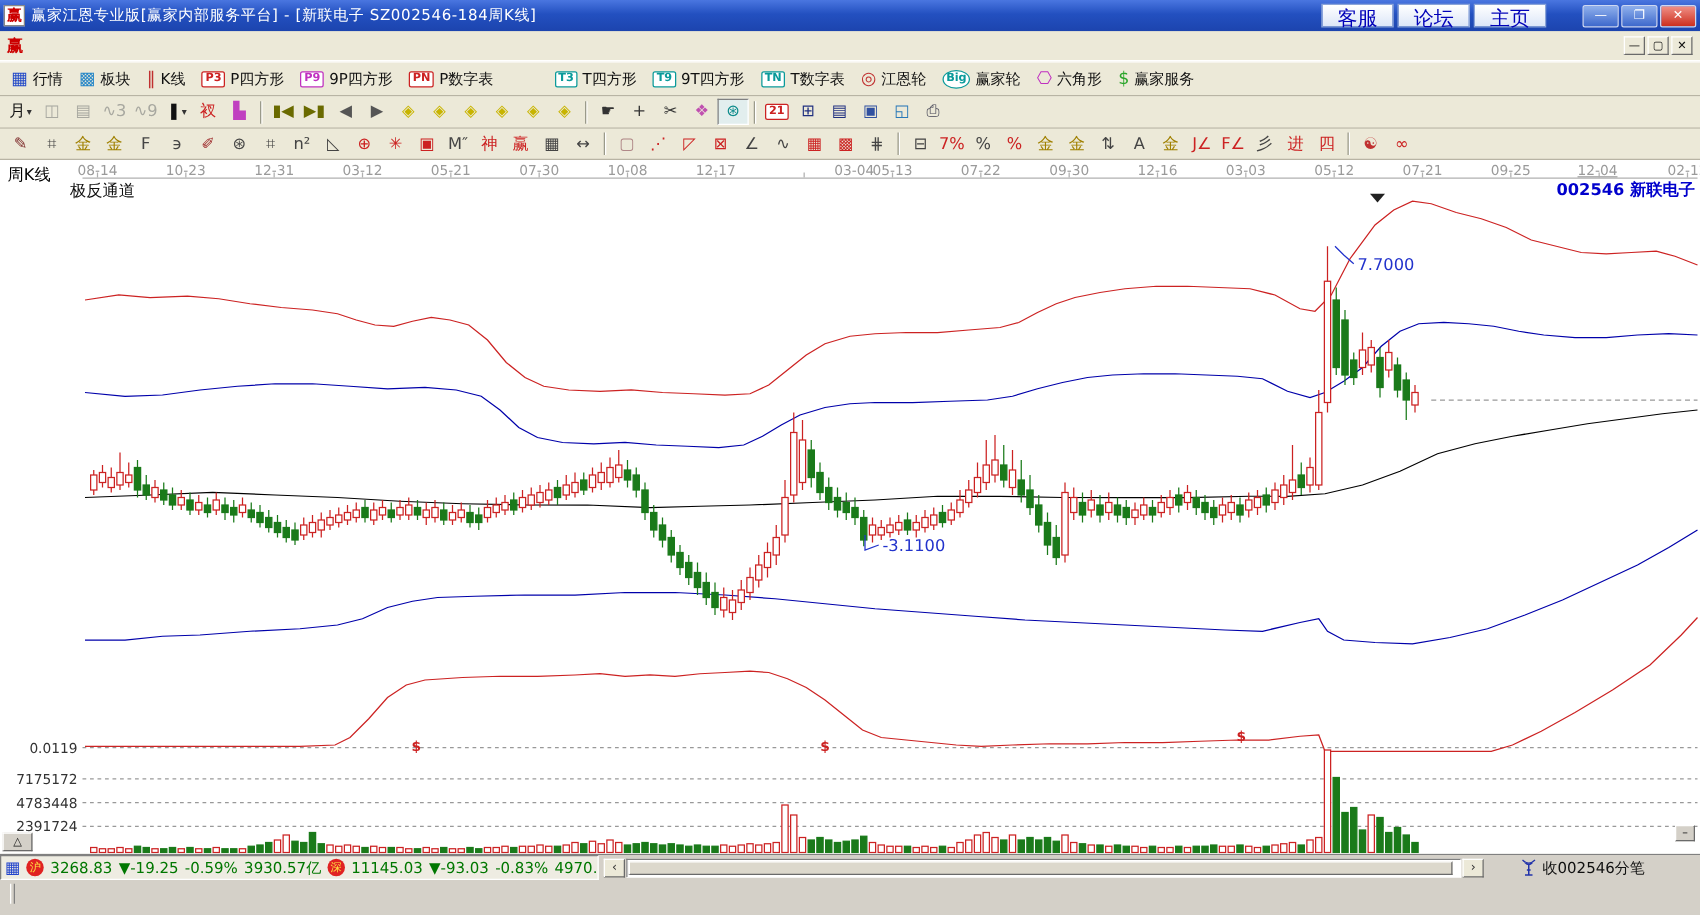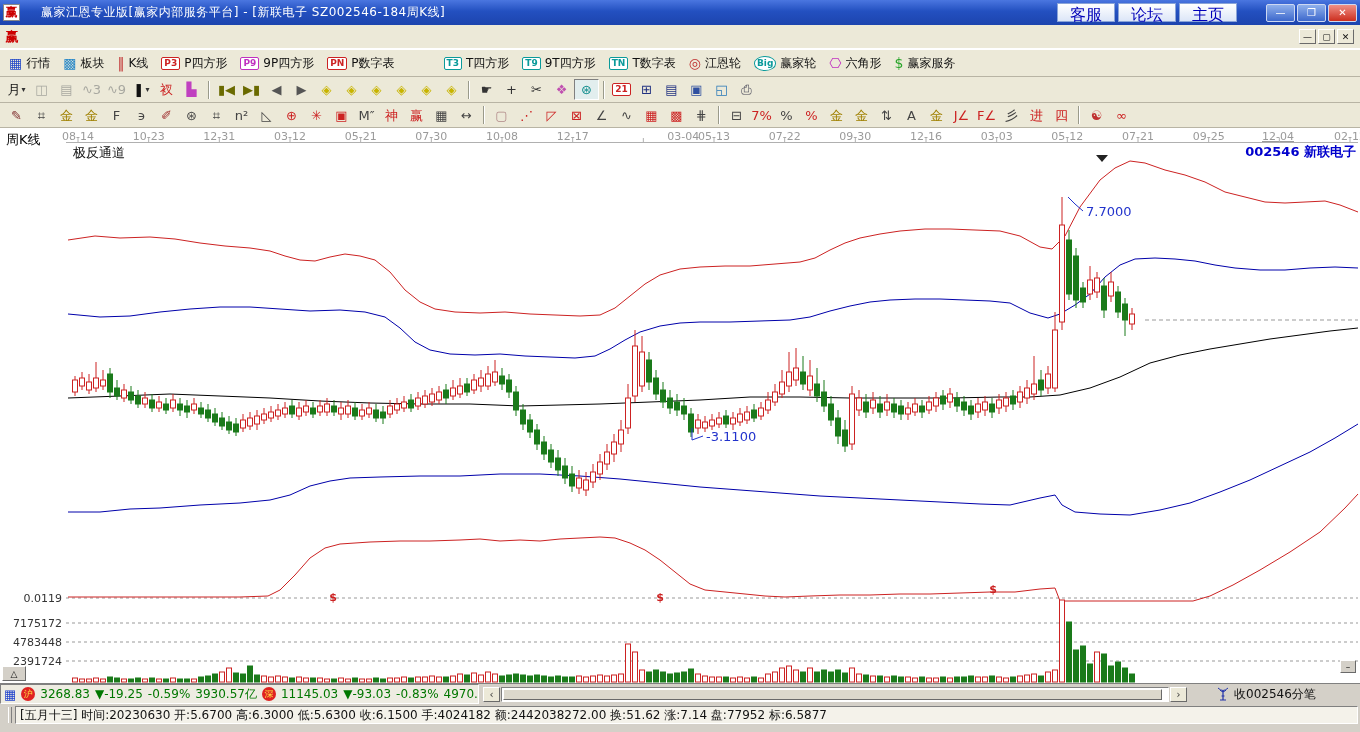--- a/index.html
+++ b/index.html
@@ -4,21 +4,21 @@
 <style>
   * { box-sizing: border-box; margin:0; padding:0; }
   html,body { width:1360px; height:732px; overflow:hidden; }
   body { font-family:"DejaVu Sans","Liberation Sans",sans-serif; font-size:12px; background:#d4d0c8; color:#111; }
 
   
   .titlebar { height:25px; background:linear-gradient(180deg,#4a76e0 0%,#2350c0 45%,#1c44ae 100%);
     display:flex; align-items:center; padding:0 3px; color:#fff; }
   .app-logo { width:17px; height:17px; background:#fff; color:#c00; font-weight:bold; font-size:12px;
     display:flex; align-items:center; justify-content:center; border:1px solid #888; margin-right:5px; }
-  .title-text { font-size:12px; letter-spacing:.5px; white-space:nowrap;margin-left:16px; }
+  .title-text { font-size:12px; letter-spacing:.5px; white-space:nowrap; }
   .title-right { margin-left:auto; display:flex; align-items:center; gap:3px; }
   .quick-btn { background:linear-gradient(#ffffff,#dce6f8); border:1px solid #8aa4d8; color:#0000b8;
     font-size:16px; padding:1px 12px; height:19px; cursor:pointer; }
   .win-btns { display:flex; gap:2px; margin-left:26px; }
   .win-btn { width:29px; height:18px; border:1px solid #cdd8f2; border-radius:2px; color:#fff; font-size:10px;
     display:flex; align-items:center; justify-content:center; background:linear-gradient(#8fb0ec,#3d68cc); cursor:pointer; }
   .win-btn.close { background:linear-gradient(#f09086,#cc2e1e); }
 
   
   .menubar { height:24px; background:#ece9d8; border-bottom:1px solid #fff; display:flex; align-items:center; padding:0 4px; }
@@ -41,21 +41,21 @@
   .tool .glyph { font-size:13px; }
   .tool.pressed { border:1px solid; border-color:#808080 #fff #fff #808080; background:#e2eeee; }
   .tool.disabled { cursor:default; }
   .tool .caret { font-size:8px; color:#333; }
   .vsep { width:2px; height:18px; border-left:1px solid #9a9a8a; border-right:1px solid #fff; margin:0 4px; }
 
   
   .chart-area { position:relative; height:555px; background:#fff; overflow:hidden; }
   .pane-label { position:absolute; left:6px; top:3px; color:#000000; font-size:13px; }
   .date-label { position:absolute; top:2px; transform:translateX(-50%); color:#9a9a9a; font-size:11px; white-space:nowrap; }
-  .indicator-row { position:absolute; left:73px; top:16px; display:flex; gap:20px; font-size:13px; }
+  .indicator-row { position:absolute; left:56px; top:16px; display:flex; gap:20px; font-size:13px; }
   .stock-label { position:absolute; right:4px; top:15px; color:#0000cc; font-size:13px; font-weight:bold; }
   .corner-btn { position:absolute; font-size:9px; display:flex; align-items:center; justify-content:center;
     background:#d4d0c8; border:1px solid; border-color:#fff #6a6a6a #6a6a6a #fff; cursor:pointer; }
   #expandPaneBtn { left:2px; bottom:2px; width:24px; height:15px; }
   #collapsePaneBtn { right:4px; bottom:10px; width:16px; height:13px; }
 
   
   .status1 { height:21px; display:flex; align-items:stretch; background:#d4d0c8; border-top:1px solid #808080; }
   .quote-panel { width:479px; display:flex; align-items:center; gap:5px; padding:0 3px; overflow:hidden;
     background:#eeece2; border:1px solid; border-color:#808080 #fff #fff #808080; white-space:nowrap; }
@@ -1016,17 +1016,14 @@
     <svg width="12" height="14" viewBox="0 0 12 14">
       <path d="M1 1 Q6 6 11 1 M3 3 Q6 6.5 9 3" fill="none" stroke="#2233aa" stroke-width="1"></path>
       <path d="M6 4 L6 13 M3 13 L9 13 M4.5 9 L7.5 9" stroke="#2233aa" stroke-width="1.2" fill="none"></path>
     </svg>
     <span>收002546分笔</span>
   </div>
 </div>
 
 <div class="status2">
   <span class="grip"></span>
-  <div class="info-panel">
-    <span>[五月十三] 时间:20230630 开:5.6700 高:6.3000 低:5.6300 收:6.1500 手:4024182 额:2442038272.00 换:51.62 涨:7.14 盘:77952 标:6.5877</span>
-  </div>
 </div>
 <div class="bottomstrip"></div>
 
 </body></html>

